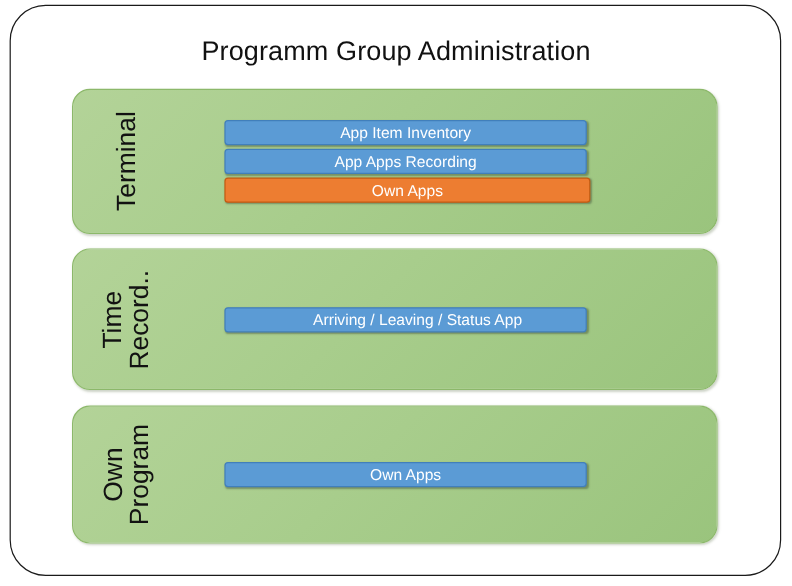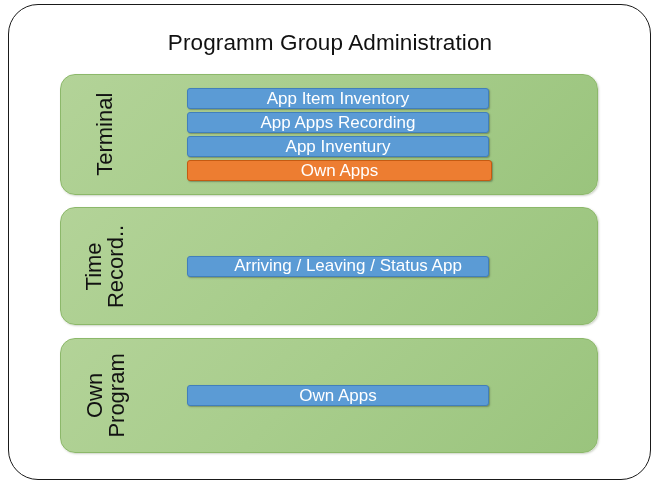--- a/index.html
+++ b/index.html
@@ -100,21 +100,21 @@
   }
   .bars.tight { justify-content: center; }
 
   .bar {
     box-sizing: border-box;
     height: 21px;
     display: flex;
     align-items: center;
     justify-content: center;
     color: #ffffff;
-    font-size: 17px;
+    font-size: 13px;
     border-radius: 3px;
     white-space: nowrap;
     box-shadow: 1px 1px 1.5px rgba(60,70,50,0.45);
   }
   .bar.blue {
     background: #5b9bd5;
     border: 1px solid #417fbb;
   }
   .bar.orange {
     background: #ed7d31;
@@ -137,21 +137,20 @@
 
   <div class="group-panel p1">
     <div class="group-label">
       <span class="rot">
         <span class="line">Terminal</span>
       </span>
     </div>
     <div class="bars">
       <div class="bar blue w-main">App Item Inventory</div>
       <div class="bar blue w-main">App Apps Recording</div>
-      <div class="bar blue w-main">App Inventury</div>
       <div class="bar orange w-orange">Own Apps</div>
     </div>
   </div>
 
   <div class="group-panel p2">
     <div class="group-label">
       <span class="rot">
         <span class="line">Time</span>
         <span class="line">Record..</span>
       </span>

